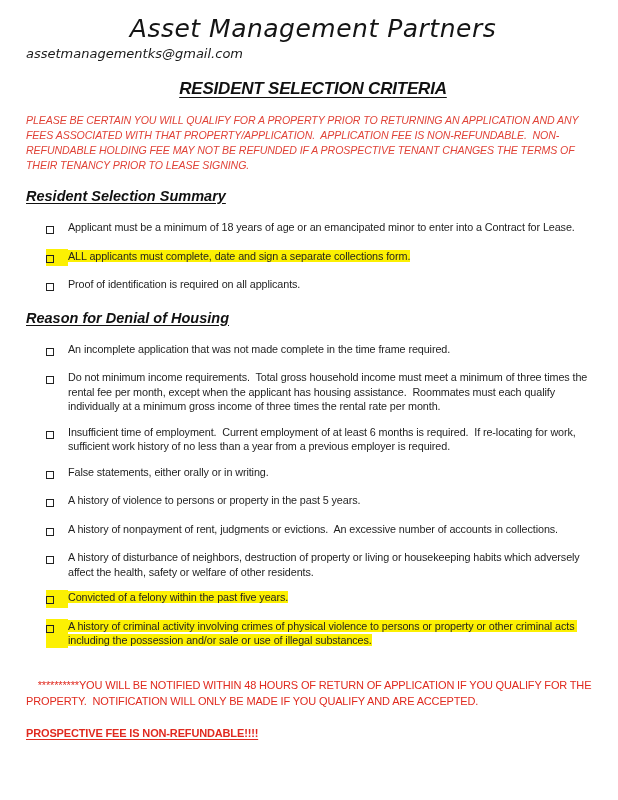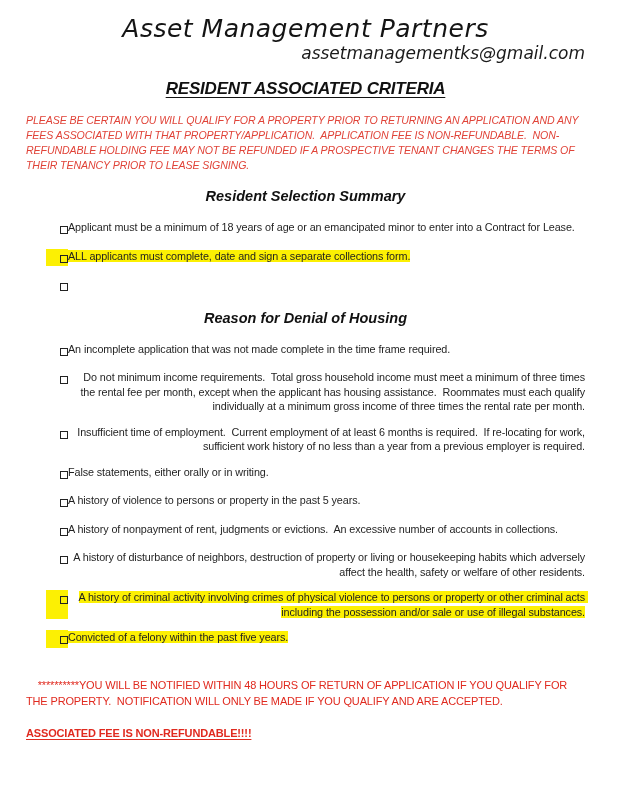--- a/index.html
+++ b/index.html
@@ -4,38 +4,38 @@
 <style>
   html,body{margin:0;padding:0;background:#ffffff;}
   body{
     width:618px;height:800px;
     font-family:"Liberation Sans",sans-serif;
     color:#1f1f1f;
   }
   .page{
     box-sizing:border-box;
     width:618px;height:800px;
-    padding:14px 33px 0 26px;
+    padding:14px 18px 0 26px;
     overflow:hidden;
     background:#ffffff;
   }
   .org-name{
     text-align:center;
     font-family:"DejaVu Sans",sans-serif;
     font-style:italic;
     font-size:25px;
     line-height:30px;
     color:#141414;
     letter-spacing:0.5px;
   }
   .org-email{
-    text-align:right;
+    text-align:left;
     font-family:"DejaVu Sans",sans-serif;
     font-style:italic;
-    font-size:17px;
+    font-size:13px;
     line-height:19px;
     color:#1a1a1a;
   }
   .doc-title{
     text-align:center;
     font-weight:700;
     font-style:italic;
     font-size:17px;
     margin-top:16px;
     text-decoration:underline;
@@ -46,33 +46,32 @@
   .warning{
     color:var(--warning-red);
     font-style:italic;
     font-size:10.6px;
     line-height:15px;
     margin-top:14px;
     letter-spacing:-0.1px;
     white-space:pre-wrap;
   }
   .sec-heading{
-    text-align:center;
     font-size:14.5px;
     font-weight:700;
     font-style:italic;
+    text-decoration:underline;
     text-underline-offset:2px;
     margin:15px 0 0 0;
     color:#111;
   }
   .criteria-list{
     list-style:none;
     margin:16px 0 0 0;
     padding:0 0 0 20px;
-    text-align:right;
   }
   .item{
     display:flex;
     margin-bottom:11px;
     font-size:10.8px;
     line-height:14.5px;
     letter-spacing:-0.1px;
   }
   .bullet-cell{flex:none;width:22px;padding-top:3px;}
   .bullet{
@@ -108,38 +107,39 @@
   }
 </style>
 </head>
 <body>
 
 <div class="page">
 
   <div class="org-name">Asset Management Partners</div>
   <div class="org-email">assetmanagementks@gmail.com</div>
 
-  <div class="doc-title">RESIDENT ASSOCIATED CRITERIA</div>
+  <div class="doc-title">RESIDENT SELECTION CRITERIA</div>
 
   <p class="warning">PLEASE BE CERTAIN YOU WILL QUALIFY FOR A PROPERTY PRIOR TO RETURNING AN APPLICATION AND ANY FEES ASSOCIATED WITH THAT PROPERTY/APPLICATION.  APPLICATION FEE IS NON-REFUNDABLE.  NON-REFUNDABLE HOLDING FEE MAY NOT BE REFUNDED IF A PROSPECTIVE TENANT CHANGES THE TERMS OF THEIR TENANCY PRIOR TO LEASE SIGNING.</p>
 
   <div id="sections-host">
   <section>
     <h2 class="sec-heading">Resident Selection Summary</h2>
     <ul class="criteria-list">
           <li class="item">
             <span class="bullet-cell"><span class="bullet"></span></span>
             <span class="txt"><span class="inner">Applicant must be a minimum of 18 years of age or an emancipated minor to enter into a Contract for Lease.</span></span>
           </li>
           <li class="item hl">
             <span class="bullet-cell"><span class="bullet"></span></span>
             <span class="txt"><span class="inner">ALL applicants must complete, date and sign a separate collections form.</span></span>
           </li>
           <li class="item">
             <span class="bullet-cell"><span class="bullet"></span></span>
+            <span class="txt"><span class="inner">Proof of identification is required on all applicants.</span></span>
           </li>
         </ul>
   </section>
 
   <section>
     <h2 class="sec-heading">Reason for Denial of Housing</h2>
     <ul class="criteria-list">
           <li class="item">
             <span class="bullet-cell"><span class="bullet"></span></span>
             <span class="txt"><span class="inner">An incomplete application that was not made complete in the time frame required.</span></span>
@@ -163,32 +163,32 @@
           <li class="item">
             <span class="bullet-cell"><span class="bullet"></span></span>
             <span class="txt"><span class="inner">A history of nonpayment of rent, judgments or evictions.  An excessive number of accounts in collections.</span></span>
           </li>
           <li class="item">
             <span class="bullet-cell"><span class="bullet"></span></span>
             <span class="txt"><span class="inner">A history of disturbance of neighbors, destruction of property or living or housekeeping habits which adversely affect the health, safety or welfare of other residents.</span></span>
           </li>
           <li class="item hl">
             <span class="bullet-cell"><span class="bullet"></span></span>
-            <span class="txt"><span class="inner">A history of criminal activity involving crimes of physical violence to persons or property or other criminal acts including the possession and/or sale or use of illegal substances.</span></span>
+            <span class="txt"><span class="inner">Convicted of a felony within the past five years.</span></span>
           </li>
           <li class="item hl">
             <span class="bullet-cell"><span class="bullet"></span></span>
-            <span class="txt"><span class="inner">Convicted of a felony within the past five years.</span></span>
+            <span class="txt"><span class="inner">A history of criminal activity involving crimes of physical violence to persons or property or other criminal acts including the possession and/or sale or use of illegal substances.</span></span>
           </li>
         </ul>
   </section>
 </div>
 
   <p class="notice">
     <span>**********YOU WILL BE NOTIFIED WITHIN 48 HOURS OF RETURN OF APPLICATION IF YOU QUALIFY FOR THE PROPERTY.  NOTIFICATION WILL ONLY BE MADE IF YOU QUALIFY AND ARE ACCEPTED.</span>
-    <span class="notice-underlined">ASSOCIATED FEE IS NON-REFUNDABLE!!!!</span>
+    <span class="notice-underlined">PROSPECTIVE FEE IS NON-REFUNDABLE!!!!</span>
   </p>
 
   <p class="prequal">
     
   </p>
 
 </div>
 
 </body></html>

